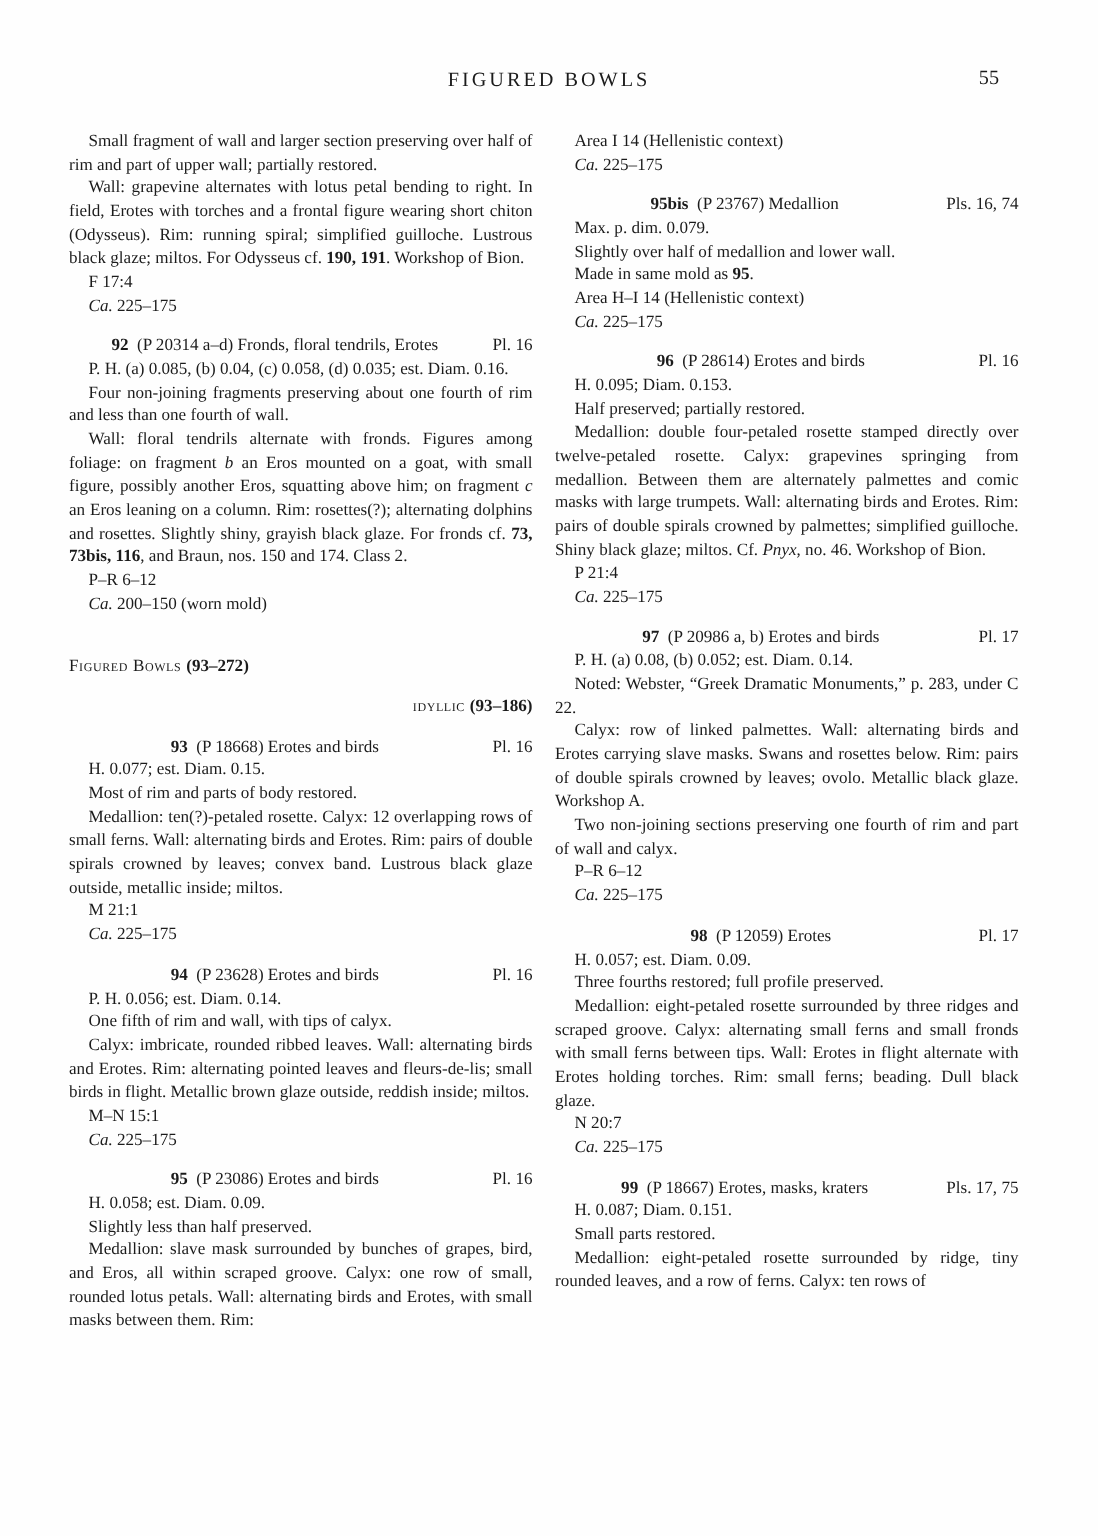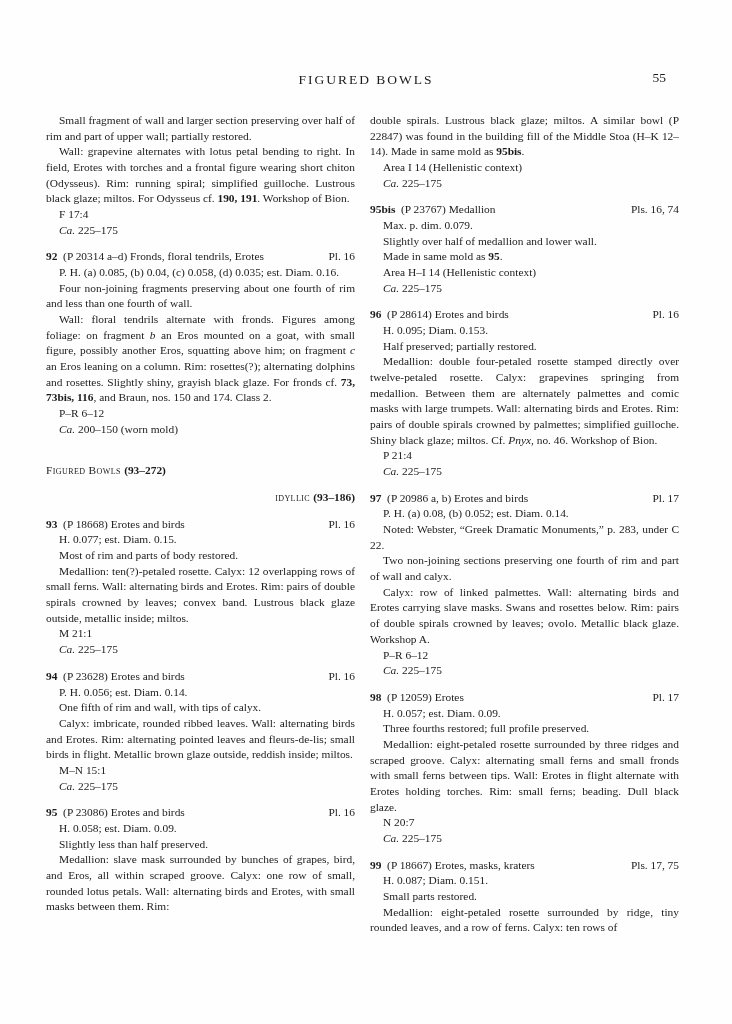--- a/index.html
+++ b/index.html
@@ -7,21 +7,21 @@
     padding: 0;
     background: #e8e8e8;
   }
   .page {
     position: relative;
     width: 732px;
     height: 1024px;
     margin: 0 auto;
     background: #fefefe;
     box-sizing: border-box;
-    padding: 70px 46px 0 46px;
+    padding: 44px 46px 0 46px;
     font-family: "Liberation Serif", serif;
     color: #1b1b1b;
     overflow: hidden;
   }
   .header {
     position: relative;
     height: 18px;
     text-align: center;
   }
   .header-title {
@@ -47,21 +47,21 @@
     line-height: 1.375;
     text-align: justify;
   }
   .blk { margin: 0; }
   .blk-para { text-indent: 13px; }
   .blk-flush { text-indent: 0; }
   .blk-entry {
     display: flex;
     justify-content: space-between;
     margin-top: 11px;
-    text-align: left;
+    text-align: center;
   }
   .blk-section { margin-top: 26px; text-align: left; }
   .blk-subsection { margin-top: 11px; text-align: right; }
   .entry-title { flex: 1 1 auto; }
   .plate { flex: 0 0 auto; white-space: nowrap; padding-left: 8px; }
   .run-b { font-weight: 700; }
   .run-i { font-style: italic; }
   .run-sc { font-variant: small-caps; letter-spacing: 0.4px; }
 </style>
 </head>
@@ -109,21 +109,20 @@
         <div class="blk blk-para"><span class="run-i">Ca.</span><span> 225–175</span></div>
         <div class="blk blk-entry">
           <span class="entry-title"><span class="run-b">95</span><span>&nbsp;&nbsp;(P 23086) Erotes and birds</span></span>
           <span class="plate">Pl. 16</span>
         </div>
         <div class="blk blk-para"><span>H. 0.058; est. Diam. 0.09.</span></div>
         <div class="blk blk-para"><span>Slightly less than half preserved.</span></div>
         <div class="blk blk-para"><span>Medallion: slave mask surrounded by bunches of grapes, bird, and Eros, all within scraped groove. Calyx: one row of small, rounded lotus petals. Wall: alternating birds and Erotes, with small masks between them. Rim:</span></div>
       </div>
     <div class="col">
-        <div class="blk blk-flush"><span>double spirals. Lustrous black glaze; miltos. A similar bowl (P 22847) was found in the building fill of the Middle Stoa (H–K 12–14). Made in same mold as </span><span class="run-b">95bis</span><span>.</span></div>
         <div class="blk blk-para"><span>Area I 14 (Hellenistic context)</span></div>
         <div class="blk blk-para"><span class="run-i">Ca.</span><span> 225–175</span></div>
         <div class="blk blk-entry">
           <span class="entry-title"><span class="run-b">95bis</span><span>&nbsp;&nbsp;(P 23767) Medallion</span></span>
           <span class="plate">Pls. 16, 74</span>
         </div>
         <div class="blk blk-para"><span>Max. p. dim. 0.079.</span></div>
         <div class="blk blk-para"><span>Slightly over half of medallion and lower wall.</span></div>
         <div class="blk blk-para"><span>Made in same mold as </span><span class="run-b">95</span><span>.</span></div>
         <div class="blk blk-para"><span>Area H–I 14 (Hellenistic context)</span></div>
@@ -136,22 +135,22 @@
         <div class="blk blk-para"><span>Half preserved; partially restored.</span></div>
         <div class="blk blk-para"><span>Medallion: double four-petaled rosette stamped directly over twelve-petaled rosette. Calyx: grapevines springing from medallion. Between them are alternately palmettes and comic masks with large trumpets. Wall: alternating birds and Erotes. Rim: pairs of double spirals crowned by palmettes; simplified guilloche. Shiny black glaze; miltos. Cf. </span><span class="run-i">Pnyx</span><span>, no. 46. Workshop of Bion.</span></div>
         <div class="blk blk-para"><span>P 21:4</span></div>
         <div class="blk blk-para"><span class="run-i">Ca.</span><span> 225–175</span></div>
         <div class="blk blk-entry">
           <span class="entry-title"><span class="run-b">97</span><span>&nbsp;&nbsp;(P 20986 a, b) Erotes and birds</span></span>
           <span class="plate">Pl. 17</span>
         </div>
         <div class="blk blk-para"><span>P. H. (a) 0.08, (b) 0.052; est. Diam. 0.14.</span></div>
         <div class="blk blk-para"><span>Noted: Webster, “Greek Dramatic Monuments,” p. 283, under C 22.</span></div>
+        <div class="blk blk-para"><span>Calyx: row of linked palmettes. Wall: alternating birds and Erotes carrying slave masks. Swans and rosettes below. Rim: pairs of double spirals crowned by leaves; ovolo. Metallic black glaze. Workshop A.</span></div>
         <div class="blk blk-para"><span>Two non-joining sections preserving one fourth of rim and part of wall and calyx.</span></div>
-        <div class="blk blk-para"><span>Calyx: row of linked palmettes. Wall: alternating birds and Erotes carrying slave masks. Swans and rosettes below. Rim: pairs of double spirals crowned by leaves; ovolo. Metallic black glaze. Workshop A.</span></div>
         <div class="blk blk-para"><span>P–R 6–12</span></div>
         <div class="blk blk-para"><span class="run-i">Ca.</span><span> 225–175</span></div>
         <div class="blk blk-entry">
           <span class="entry-title"><span class="run-b">98</span><span>&nbsp;&nbsp;(P 12059) Erotes</span></span>
           <span class="plate">Pl. 17</span>
         </div>
         <div class="blk blk-para"><span>H. 0.057; est. Diam. 0.09.</span></div>
         <div class="blk blk-para"><span>Three fourths restored; full profile preserved.</span></div>
         <div class="blk blk-para"><span>Medallion: eight-petaled rosette surrounded by three ridges and scraped groove. Calyx: alternating small ferns and small fronds with small ferns between tips. Wall: Erotes in flight alternate with Erotes holding torches. Rim: small ferns; beading. Dull black glaze.</span></div>
         <div class="blk blk-para"><span>N 20:7</span></div>

